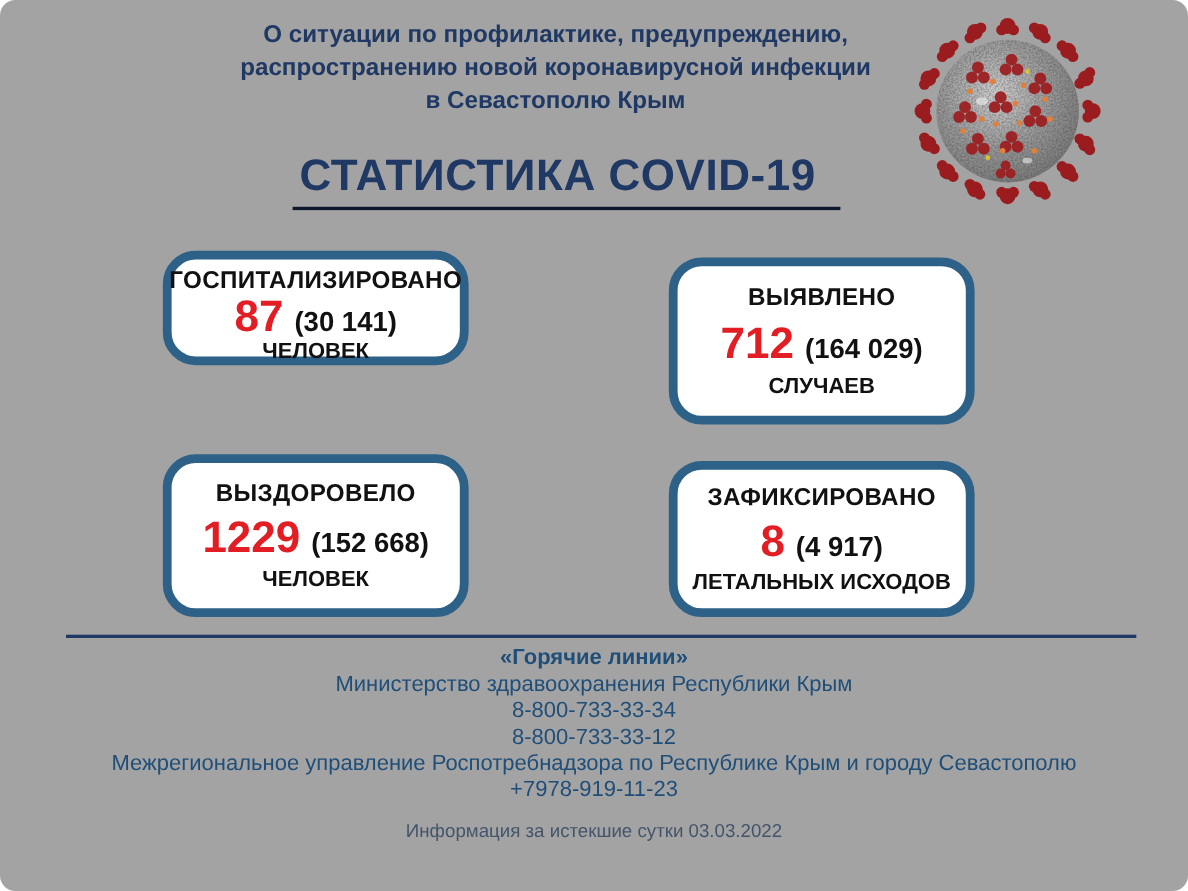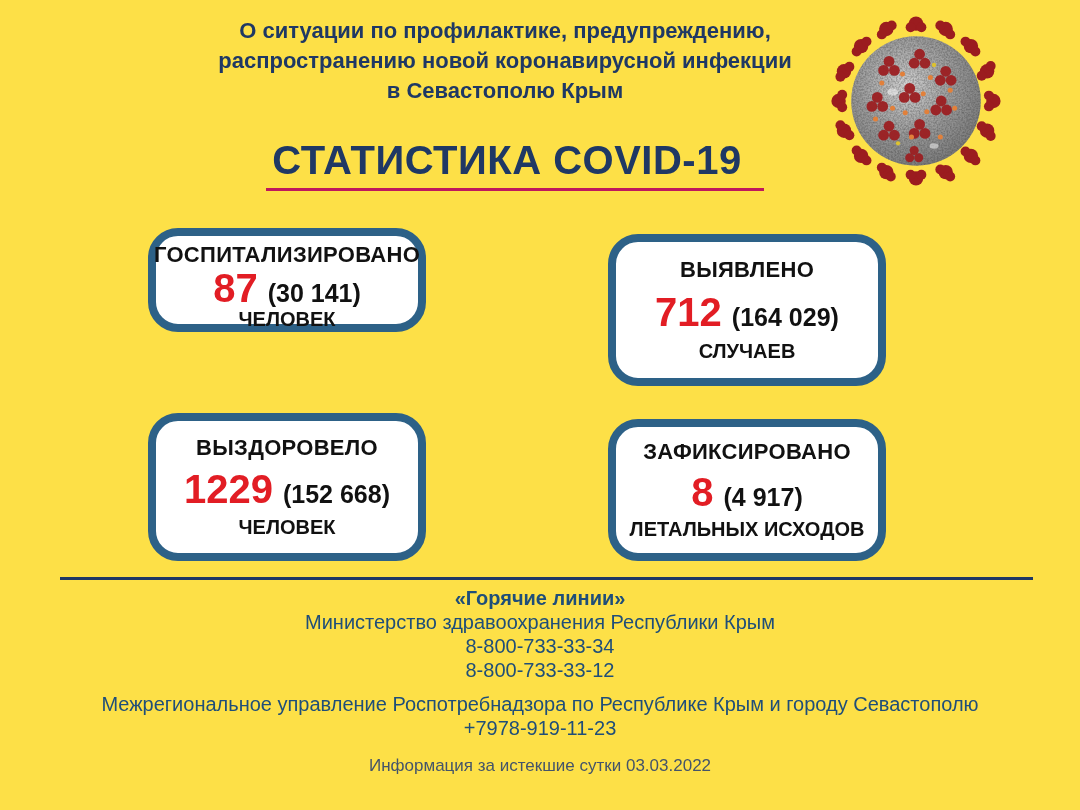--- a/index.html
+++ b/index.html
@@ -1,24 +1,24 @@
 <!DOCTYPE html>
 <html><head>
 <meta charset="utf-8">
 <style>
   html,body{margin:0;padding:0;background:#ffffff;}
-  .slide{position:relative;width:1080px;height:810px;background:#fde047;overflow:hidden;
-         font-family:"Liberation Sans",sans-serif;}
+  .slide{position:relative;width:1080px;height:810px;background:#a3a3a3;overflow:hidden;
+         font-family:"Liberation Sans",sans-serif;border-radius:14px;}
 
   .header{position:absolute;top:16px;left:180px;width:650px;text-align:center;
           color:#1f3864;font-size:22px;font-weight:700;line-height:30px;}
 
   .title-wrap{position:absolute;top:138px;left:0;width:1030px;text-align:center;}
   .title{display:inline-block;color:#1f3864;font-size:40px;font-weight:700;letter-spacing:.5px;
-         border-bottom:3px solid #be185d;padding:0 22px 5px 6px;}
+         border-bottom:3px solid #0f172a;padding:0 22px 5px 6px;}
 
   .virus{position:absolute;left:826px;top:2px;width:180px;height:198px;}
 
   .card{position:absolute;width:278px;box-sizing:border-box;background:#ffffff;
         border:8px solid #2d6187;border-radius:30px;
         display:flex;flex-direction:column;align-items:center;justify-content:space-evenly;
         padding:6px 4px;}
   .card1{left:148px;top:228px;height:104px;}
   .card2{left:608px;top:234px;height:152px;}
   .card3{left:148px;top:413px;height:148px;}
@@ -27,21 +27,21 @@
   .card-line{display:flex;align-items:baseline;gap:10px;}
   .big-num{font-size:40px;font-weight:700;color:#e21d24;line-height:1;}
   .total{font-size:25px;font-weight:700;color:#111111;}
   .card-unit{font-size:20px;font-weight:700;color:#111111;white-space:nowrap;}
 
   .divider{position:absolute;left:60px;top:577px;width:973px;height:3px;background:#1f3864;}
 
   .footer{position:absolute;top:586px;left:0;width:1080px;text-align:center;
           color:#1f4e79;font-size:20px;line-height:24px;}
   .f-bold{font-weight:700;}
-  .f-gap{margin-top:10px;}
+  .f-gap{}
   .info{margin-top:14px;color:#44546a;font-size:17px;}
 </style>
 </head>
 <body>
 
 <div class="slide">
 
   <div class="header">
     <div>О ситуации по профилактике, предупреждению,</div>
     <div>распространению новой коронавирусной инфекции</div>

